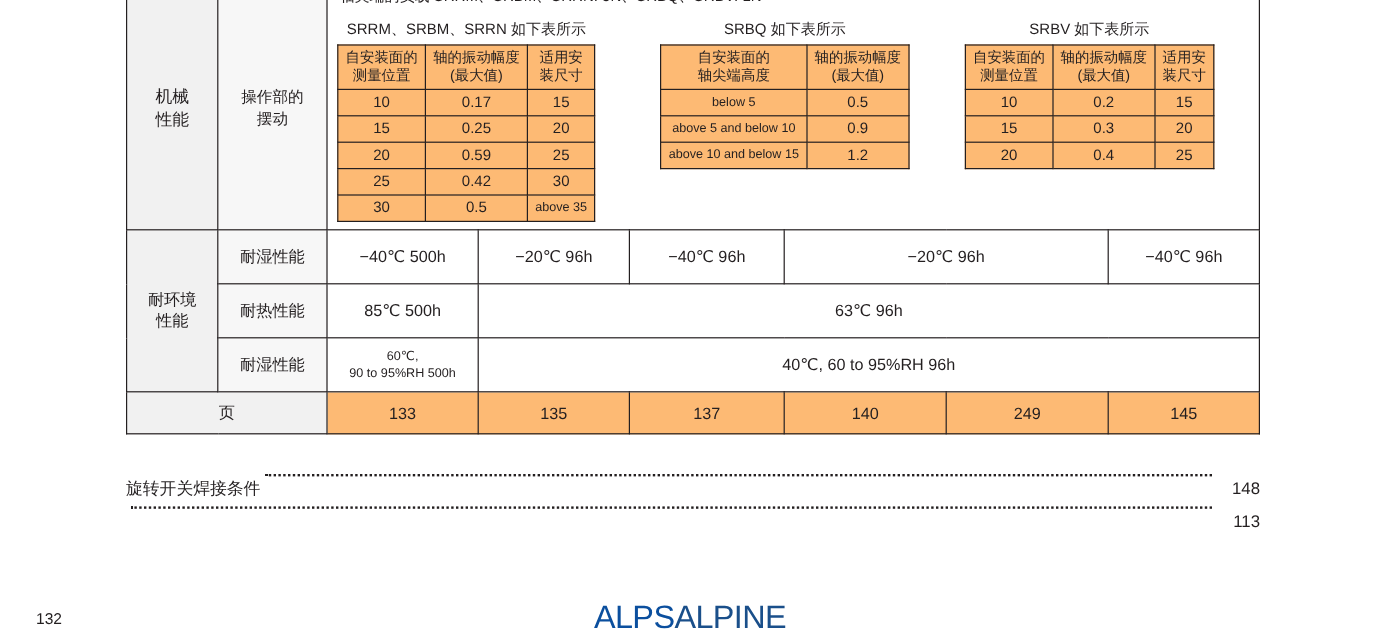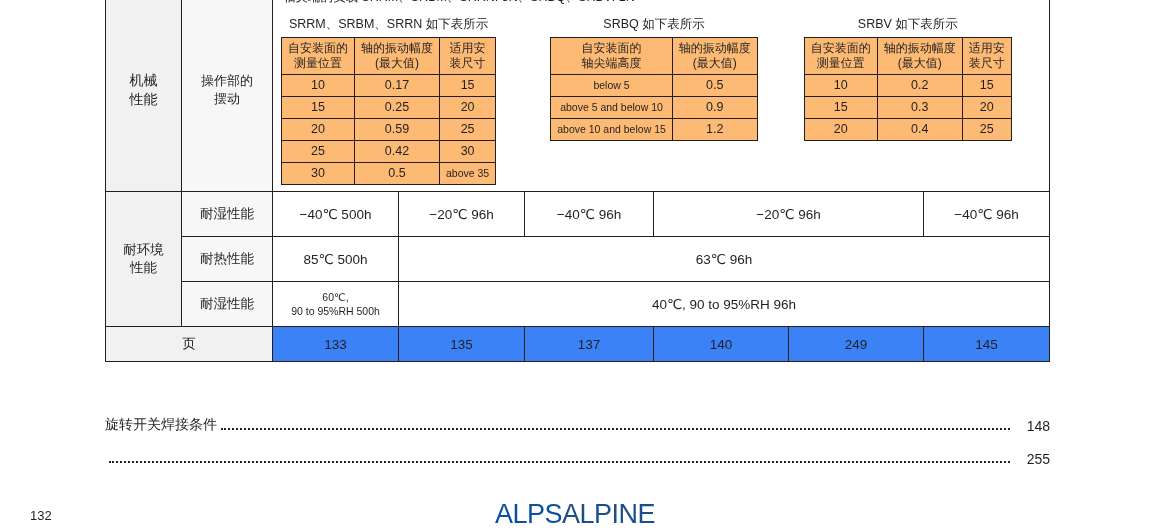--- a/index.html
+++ b/index.html
@@ -48,34 +48,33 @@
   .mini .tiny{font-size:10.5px;white-space:nowrap;}
   .unit{font-size:11px;text-align:right;margin-top:6px;padding-right:6px;}
 
   .spacer-a{width:46px;}
   .spacer-b{width:38px;}
 
   
   .env td{height:44px;font-size:13.5px;}
   .env .two-line{font-size:10.5px;line-height:1.35;}
   .page-row td{height:34px;background:#f1f1f1;font-size:13.5px;}
-  .page-row td.val{background:#3b82f6;}
+  .page-row td.val{background:#fdba74;}
 
   
   .toc{
     position:absolute;
     left:105px;top:399px;
     width:945px;
     font-size:14px;
   }
   .toc-row{
     display:flex;
-    align-items:flex-end;
+    align-items:flex-start;
     margin-bottom:9px;
-    margin-top:17px;
   }
   .toc-label{white-space:nowrap;}
   .toc-dots{
     flex:1;
     margin:0 6px 0 4px;
     border-bottom:2px dotted #231f20;
     transform:translateY(-4px);
   }
   .toc-page{width:34px;text-align:right;font-size:14px;}
 
@@ -243,21 +242,21 @@
       <td>85℃ 500h</td>
       <td colspan="5">63℃ 96h</td>
     </tr>
 
     <tr class="env">
       <td class="sub-col">耐湿性能</td>
       <td class="two-line">
         <div style="white-space:pre-line">60℃,
 90 to 95%RH  500h</div>
       </td>
-      <td colspan="5">40℃, 90 to 95%RH 96h</td>
+      <td colspan="5">40℃, 60 to 95%RH 96h</td>
     </tr>
 
     <tr class="page-row">
       <td colspan="2">页</td>
       <td class="val">133</td>
       <td class="val">135</td>
       <td class="val">137</td>
       <td class="val">140</td>
       <td class="val">249</td>
       <td class="val">145</td>
@@ -266,21 +265,21 @@
     </table>
 
   <div class="toc">
     <div class="toc-row">
       <span class="toc-label">旋转开关焊接条件</span>
       <span class="toc-dots"></span>
       <span class="toc-page">148</span>
     </div>
     <div class="toc-row">
       <span class="toc-dots"></span>
-      <span class="toc-page">255</span>
+      <span class="toc-page">113</span>
     </div>
   </div>
 
   <div class="folio">132</div>
   <div class="logo">
     <span class="a">ALPS</span><span class="b">ALPINE</span>
   </div>
 
 </div>
 

